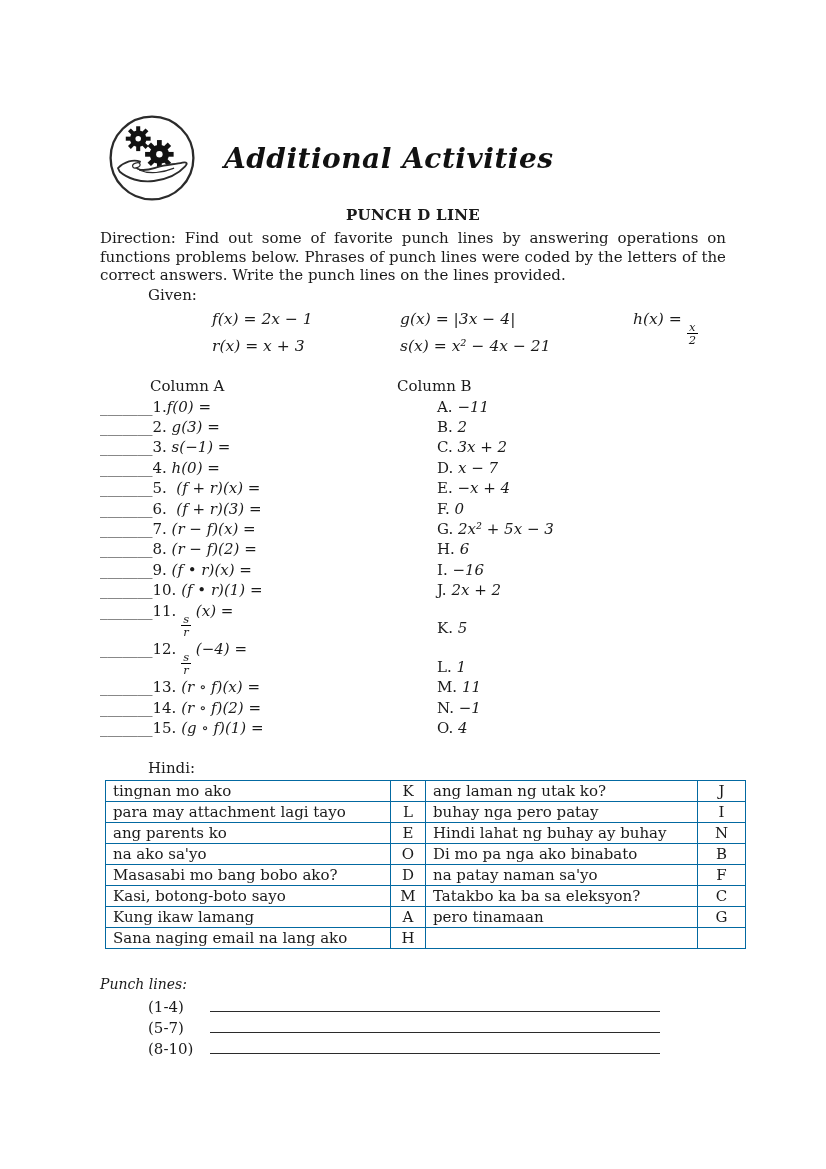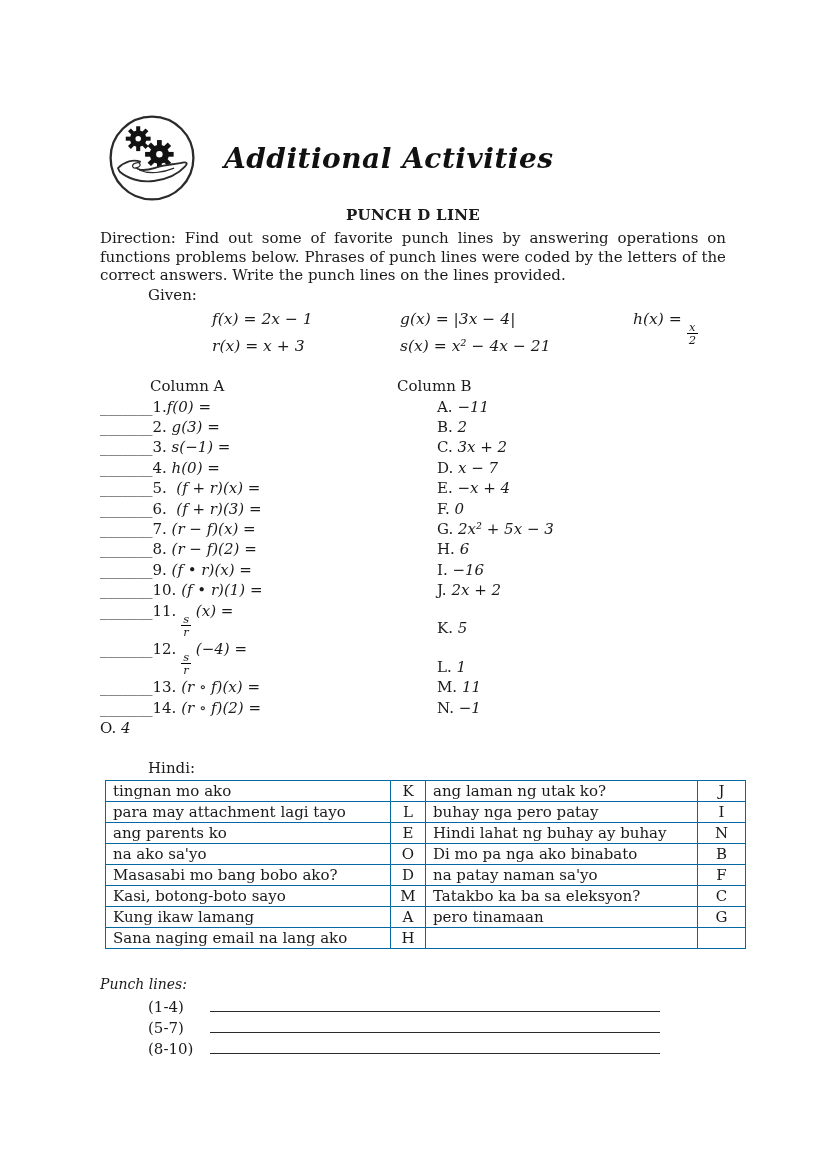--- a/index.html
+++ b/index.html
@@ -207,20 +207,21 @@
         </div>
         <div class="m-row">
           <span class="cell-a"><span class="blank">_______</span><span class="q-num">13.</span><span class="math expr"> (r ∘ f)(x) =</span></span>
           <span class="cell-b"><span class="b-letter">M.</span><span class="math"> 11</span></span>
         </div>
         <div class="m-row">
           <span class="cell-a"><span class="blank">_______</span><span class="q-num">14.</span><span class="math expr"> (r ∘ f)(2) =</span></span>
           <span class="cell-b"><span class="b-letter">N.</span><span class="math"> −1</span></span>
         </div>
         <div class="m-row">
+          <span class="cell-a"><span class="blank">_______</span><span class="q-num">15.</span><span class="math expr"> (g ∘ f)(1) =</span></span>
           <span class="cell-b"><span class="b-letter">O.</span><span class="math"> 4</span></span>
         </div>
       </div>
 
     <div class="code-label">Hindi:</div>
 
     <table class="code">
       <colgroup>
         <col style="width:285px">
           <col style="width:35px">

